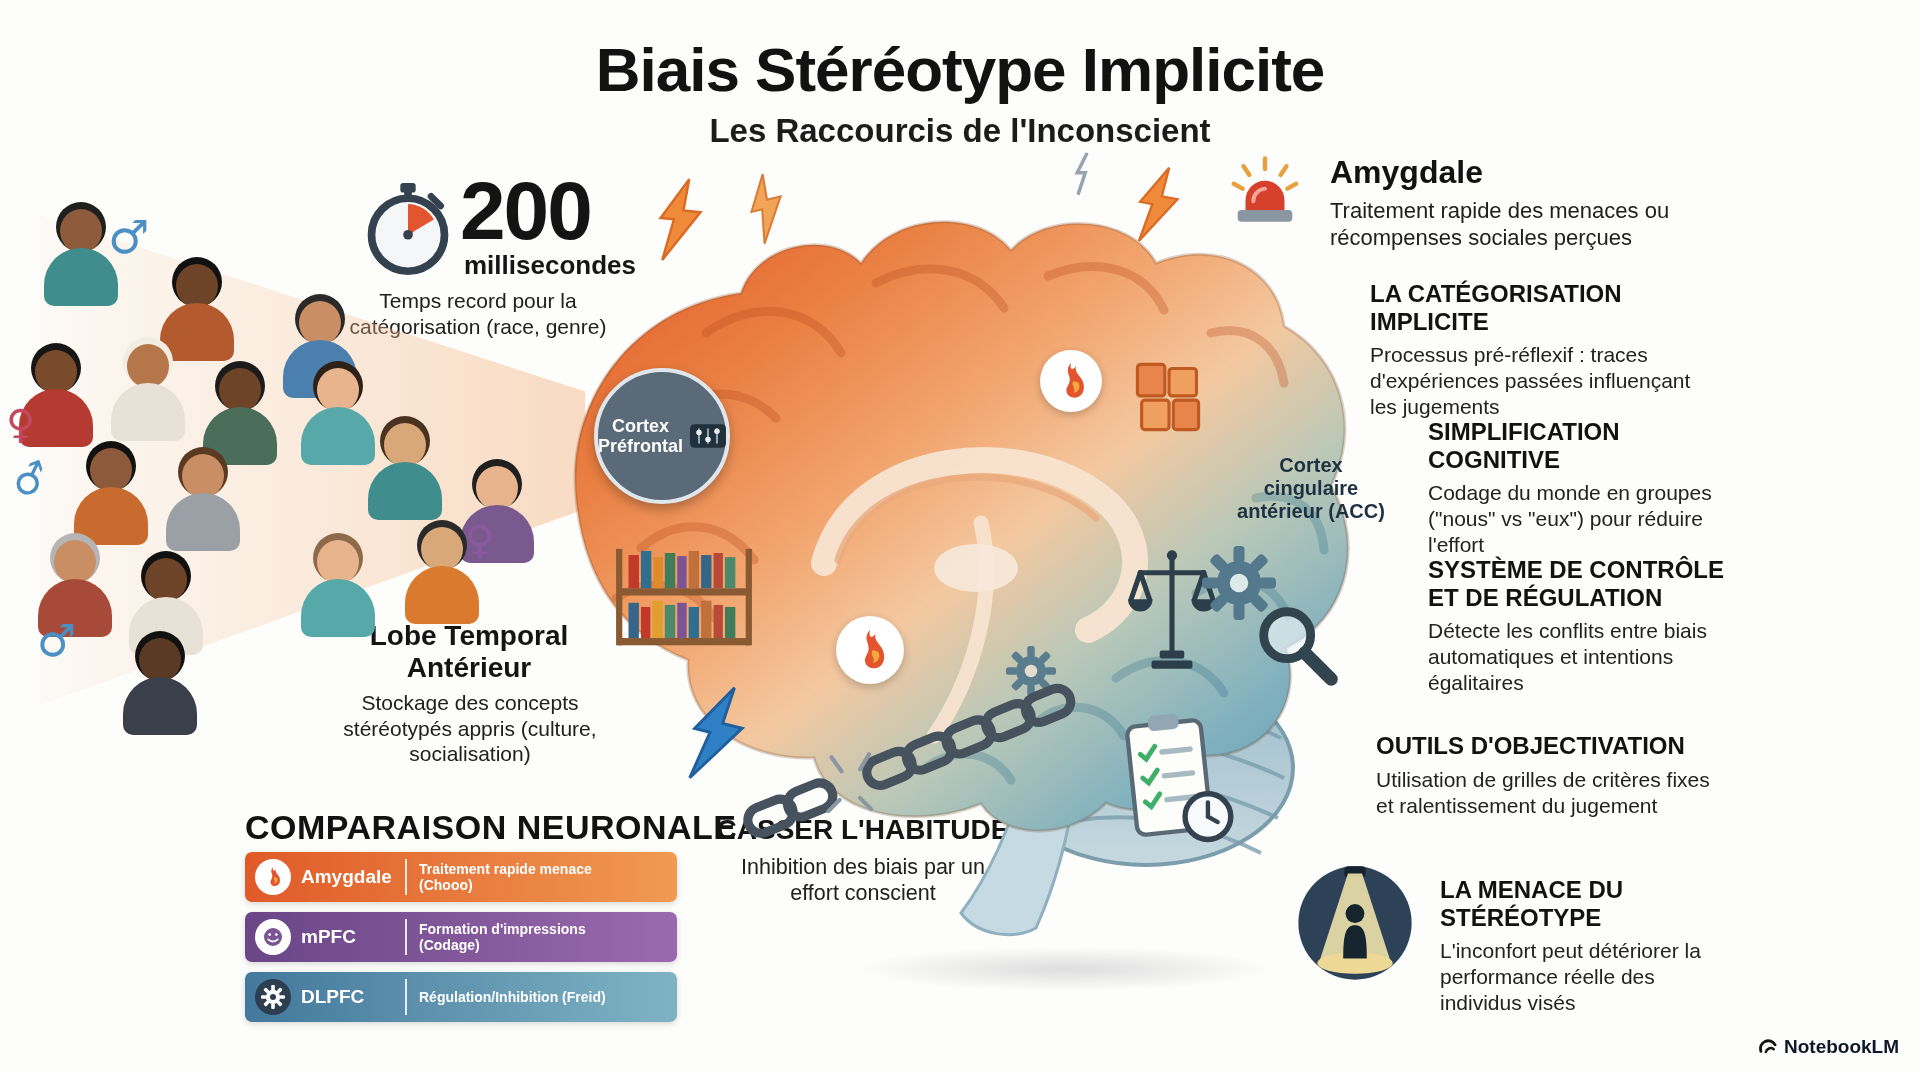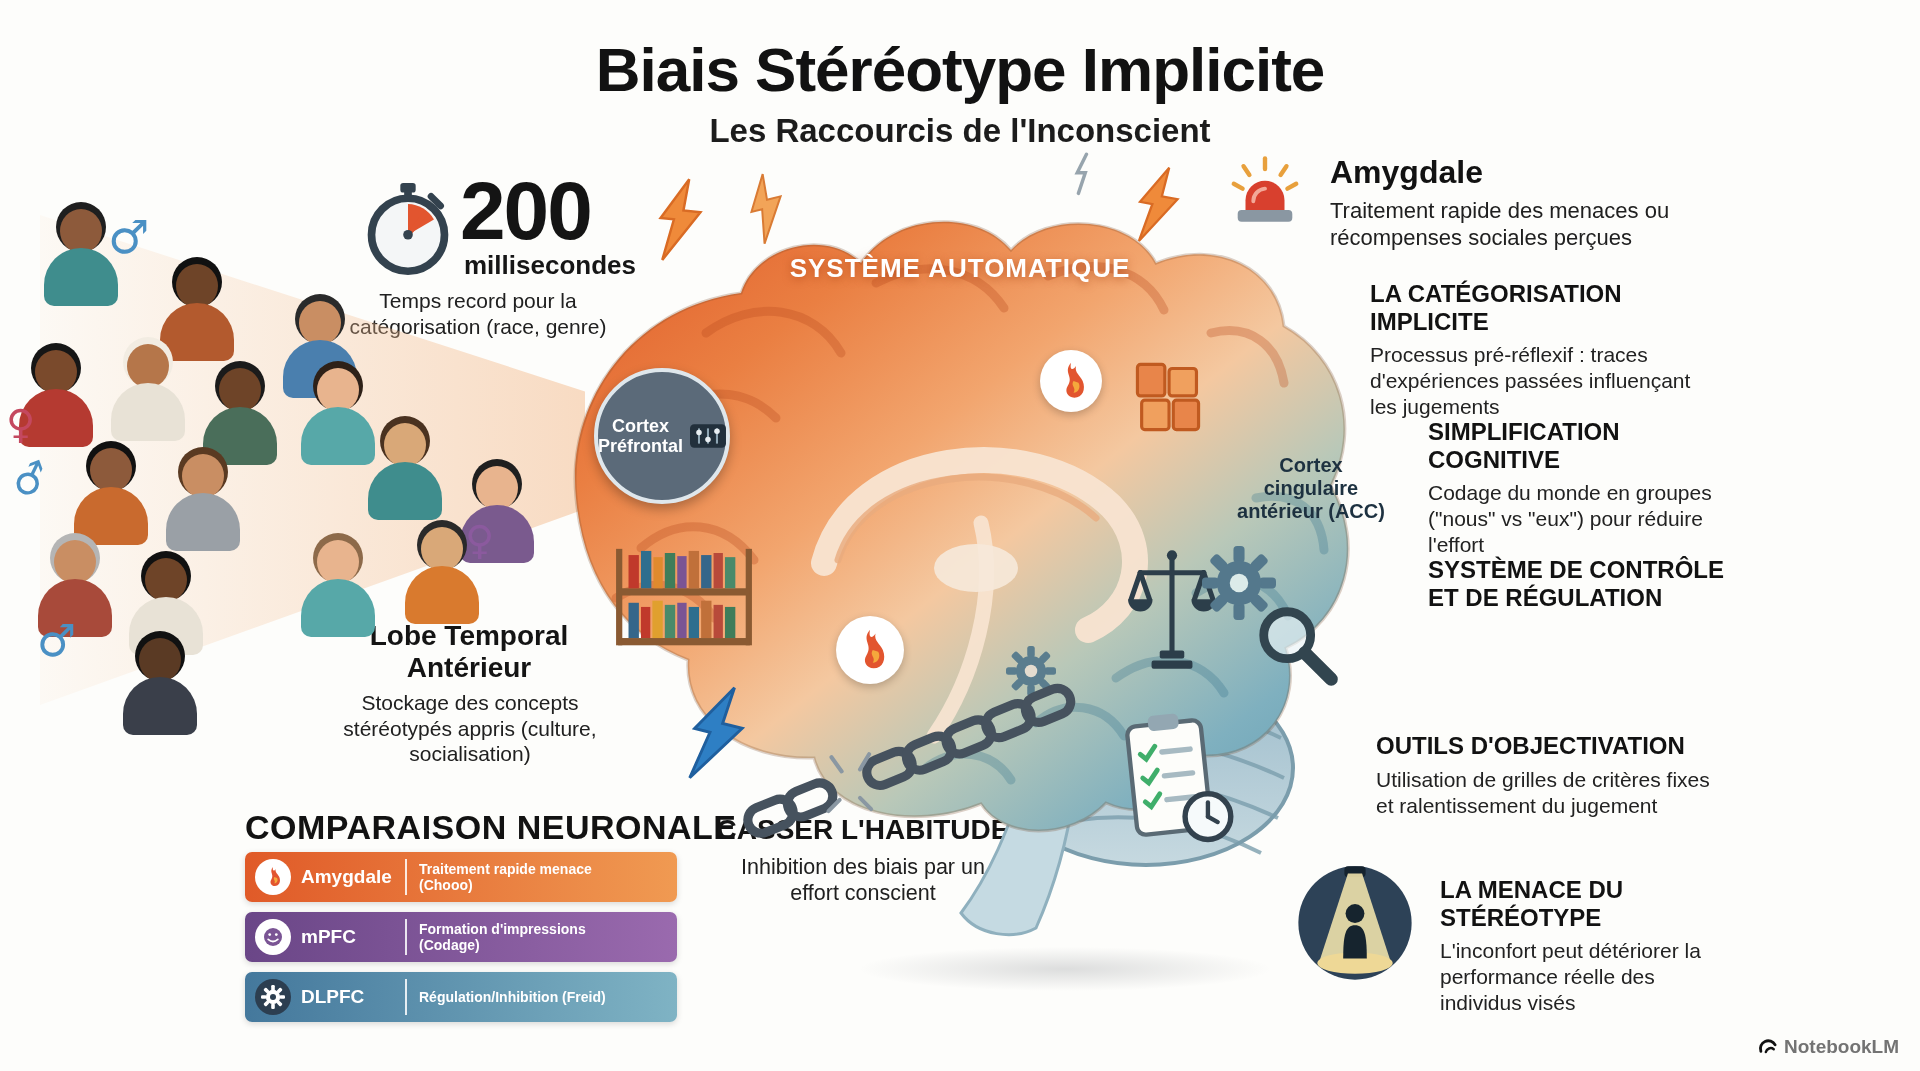--- a/index.html
+++ b/index.html
@@ -79,21 +79,21 @@
   .ritem .rtitle{font-size:24px;font-weight:700;line-height:1.15;color:#121212}
   .ritem .rbody{margin-top:7px;font-size:21px;font-weight:500;line-height:1.24;color:#222}
   .ri1{left:1370px;top:280px;width:322px}
   .ri2{left:1428px;top:418px;width:308px}
   .ri3{left:1428px;top:556px;width:330px}
   .ri4{left:1376px;top:732px;width:348px}
   .ri5-icon{left:1296px;top:864px;width:118px;height:118px}
   .ri5-text{left:1440px;top:876px;width:282px}
 
   
-  .brand{left:1758px;top:1036px;display:flex;align-items:center;gap:6px;font-weight:700;font-size:19px;color:#737373}
+  .brand{left:1758px;top:1036px;display:flex;align-items:center;gap:6px;font-weight:700;font-size:19px;color:#0f172a}
 </style>
 </head>
 <body>
 
 <div id="canvas">
 
   <div class="abs title">Biais Stéréotype Implicite</div>
   <div class="abs subtitle">Les Raccourcis de l'Inconscient</div>
 
   <div class="abs funnel"></div>
@@ -243,21 +243,20 @@
       <path d="M370 600 C398 578 436 582 455 612"></path>
     </g>
 
     <path d="M268 395 C298 280 475 262 555 338 C596 380 582 440 532 462" fill="none" stroke="#f8e4d1" stroke-width="26" stroke-linecap="round" opacity=".95"></path>
     <path d="M282 392 C310 298 468 284 540 350" fill="none" stroke="#e8ab7e" stroke-width="7" stroke-linecap="round" opacity=".8"></path>
     <path d="M425 355 C442 425 418 510 378 568" fill="none" stroke="#f8e4d1" stroke-width="15" stroke-linecap="round" opacity=".9"></path>
     <ellipse cx="420" cy="400" rx="42" ry="24" fill="#f6e9da" opacity=".9"></ellipse>
   </svg>
   <div class="abs brain-shadow"></div>
 
-  <div class="abs overlay sys-label">SYSTÈME AUTOMATIQUE</div>
   <div class="abs overlay prefrontal-badge">
     <div class="plabel">Cortex Préfrontal</div>
     <svg width="52" height="32" viewBox="0 0 52 34">
       <rect x="0" y="0" width="52" height="34" rx="6" fill="#22303c"></rect>
       <line x1="13" y1="6" x2="13" y2="28" stroke="#8fa6b4" stroke-width="3"></line>
       <line x1="26" y1="6" x2="26" y2="28" stroke="#8fa6b4" stroke-width="3"></line>
       <line x1="39" y1="6" x2="39" y2="28" stroke="#8fa6b4" stroke-width="3"></line>
       <circle cx="13" cy="12" r="4" fill="#e8eef2"></circle>
         <circle cx="26" cy="22" r="4" fill="#e8eef2"></circle>
         <circle cx="39" cy="10" r="4" fill="#e8eef2"></circle>
@@ -490,20 +489,21 @@
   <div class="abs ritem ri1">
     <div class="rtitle">LA CATÉGORISATION IMPLICITE</div>
     <div class="rbody">Processus pré-réflexif : traces d'expériences passées influençant les jugements</div>
   </div>
   <div class="abs ritem ri2">
     <div class="rtitle">SIMPLIFICATION COGNITIVE</div>
     <div class="rbody">Codage du monde en groupes ("nous" vs "eux") pour réduire l'effort</div>
   </div>
   <div class="abs ritem ri3">
     <div class="rtitle">SYSTÈME DE CONTRÔLE ET DE RÉGULATION</div>
+    <div class="rbody">Détecte les conflits entre biais automatiques et intentions égalitaires</div>
   </div>
   <div class="abs ritem ri4">
     <div class="rtitle">OUTILS D'OBJECTIVATION</div>
     <div class="rbody">Utilisation de grilles de critères fixes et ralentissement du jugement</div>
   </div>
 
   <svg class="abs ri5-icon" viewBox="0 0 100 100">
     <circle cx="50" cy="50" r="48" fill="#2d4257"></circle>
     <rect x="41" y="2" width="18" height="9" rx="3" fill="#14222e"></rect>
     <polygon points="44,8 56,8 80,82 20,82" fill="#f4e6ae" opacity=".88"></polygon>

